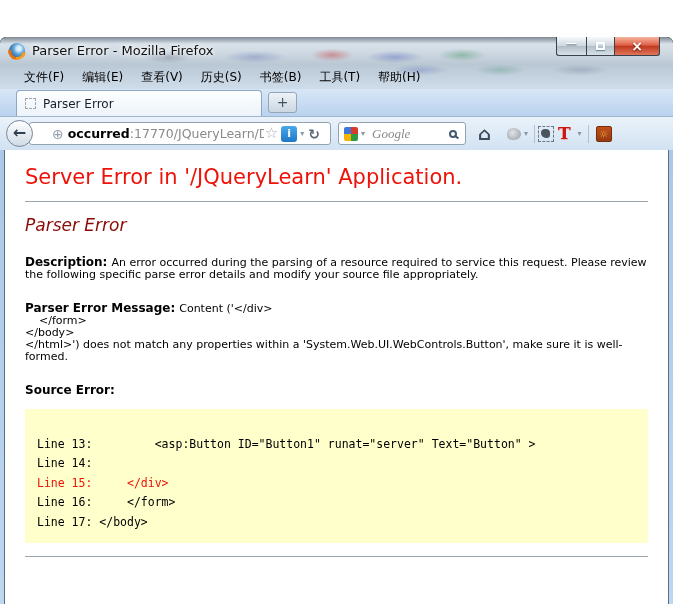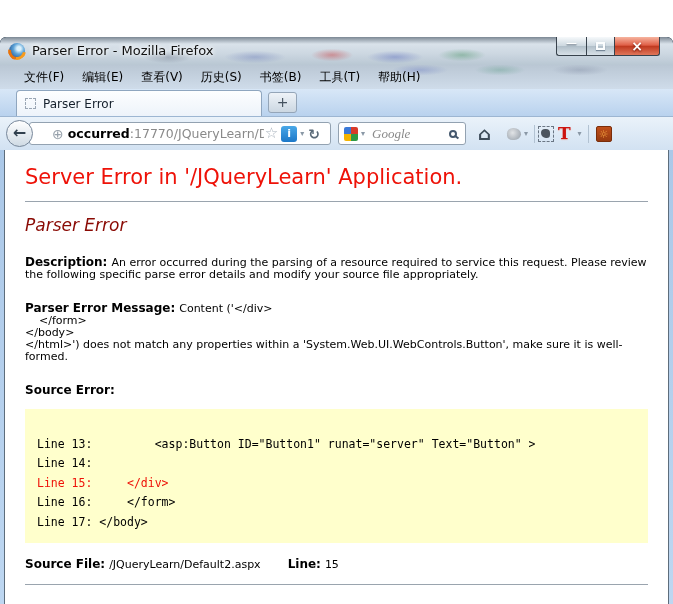--- a/index.html
+++ b/index.html
@@ -215,20 +215,19 @@
       <p class="para"><b>Source Error:</b></p>
 
       <pre class="codebox"><span>
 Line 13:         &lt;asp:Button ID="Button1" runat="server" Text="Button" &gt;
 Line 14: 
 </span><span class="err-line">Line 15:     &lt;/div&gt;</span><span>
 Line 16:     &lt;/form&gt;
 Line 17: &lt;/body&gt;
 </span></pre>
 
-      <p class="para srcfile"><b class="lbl">Source File:</b><span>/JQueryLearn/Default2.aspx</span><b class="lbl linelbl">Line:</b><span>15</span></p>
 
       <hr class="hr2">
 
     </div>
   </div>
 
 </div>
 
 </body></html>

